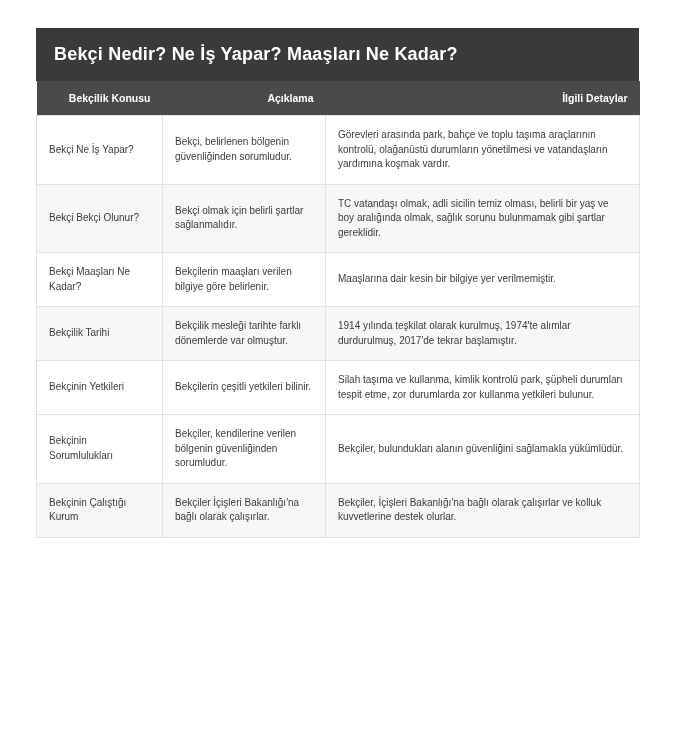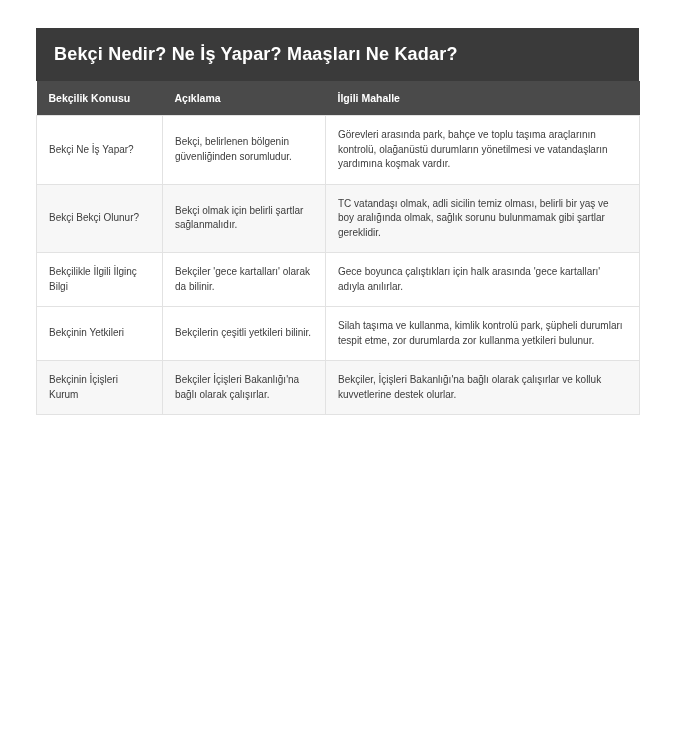--- a/index.html
+++ b/index.html
@@ -32,21 +32,21 @@
   table.info-table {
     border-collapse: collapse;
     width: 603px;
     table-layout: fixed;
   }
   table.info-table th {
     background: #4a4a4a;
     color: #ffffff;
     font-size: 10.5px;
     font-weight: bold;
-    text-align: left;
+    text-align: right;
     padding: 11px 12px;
     border: none;
     vertical-align: middle;
   }
   table.info-table td {
     font-size: 10px;
     line-height: 1.45;
     padding: 12px 12px;
     border: 1px solid #e2e2e2;
     vertical-align: middle;
@@ -79,46 +79,56 @@
   <table class="info-table">
     <colgroup>
       <col class="col-1">
       <col class="col-2">
       <col class="col-3">
     </colgroup>
     <thead>
       <tr>
         <th>Bekçilik Konusu</th>
         <th>Açıklama</th>
-        <th>İlgili Mahalle</th>
+        <th>İlgili Detaylar</th>
       </tr>
     </thead>
     <tbody>
       <tr class="plain">
         <td>Bekçi Ne İş Yapar?</td>
         <td>Bekçi, belirlenen bölgenin güvenliğinden sorumludur.</td>
         <td>Görevleri arasında park, bahçe ve toplu taşıma araçlarının kontrolü, olağanüstü durumların yönetilmesi ve vatandaşların yardımına koşmak vardır.</td>
       </tr>
       <tr class="alt">
         <td>Bekçi Bekçi Olunur?</td>
         <td>Bekçi olmak için belirli şartlar sağlanmalıdır.</td>
         <td>TC vatandaşı olmak, adli sicilin temiz olması, belirli bir yaş ve boy aralığında olmak, sağlık sorunu bulunmamak gibi şartlar gereklidir.</td>
       </tr>
       <tr class="plain">
-        <td>Bekçilikle İlgili İlginç Bilgi</td>
-        <td>Bekçiler 'gece kartalları' olarak da bilinir.</td>
-        <td>Gece boyunca çalıştıkları için halk arasında 'gece kartalları' adıyla anılırlar.</td>
+        <td>Bekçi Maaşları Ne Kadar?</td>
+        <td>Bekçilerin maaşları verilen bilgiye göre belirlenir.</td>
+        <td>Maaşlarına dair kesin bir bilgiye yer verilmemiştir.</td>
+      </tr>
+      <tr class="alt">
+        <td>Bekçilik Tarihi</td>
+        <td>Bekçilik mesleği tarihte farklı dönemlerde var olmuştur.</td>
+        <td>1914 yılında teşkilat olarak kurulmuş, 1974'te alımlar durdurulmuş, 2017'de tekrar başlamıştır.</td>
       </tr>
       <tr class="plain">
         <td>Bekçinin Yetkileri</td>
         <td>Bekçilerin çeşitli yetkileri bilinir.</td>
         <td>Silah taşıma ve kullanma, kimlik kontrolü park, şüpheli durumları tespit etme, zor durumlarda zor kullanma yetkileri bulunur.</td>
       </tr>
+      <tr class="plain">
+        <td>Bekçinin Sorumlulukları</td>
+        <td>Bekçiler, kendilerine verilen bölgenin güvenliğinden sorumludur.</td>
+        <td>Bekçiler, bulundukları alanın güvenliğini sağlamakla yükümlüdür.</td>
+      </tr>
       <tr class="alt">
-        <td>Bekçinin İçişleri Kurum</td>
+        <td>Bekçinin Çalıştığı Kurum</td>
         <td>Bekçiler İçişleri Bakanlığı'na bağlı olarak çalışırlar.</td>
         <td>Bekçiler, İçişleri Bakanlığı'na bağlı olarak çalışırlar ve kolluk kuvvetlerine destek olurlar.</td>
       </tr>
     </tbody>
   </table>
 
 
 </div>
 
 </body></html>

